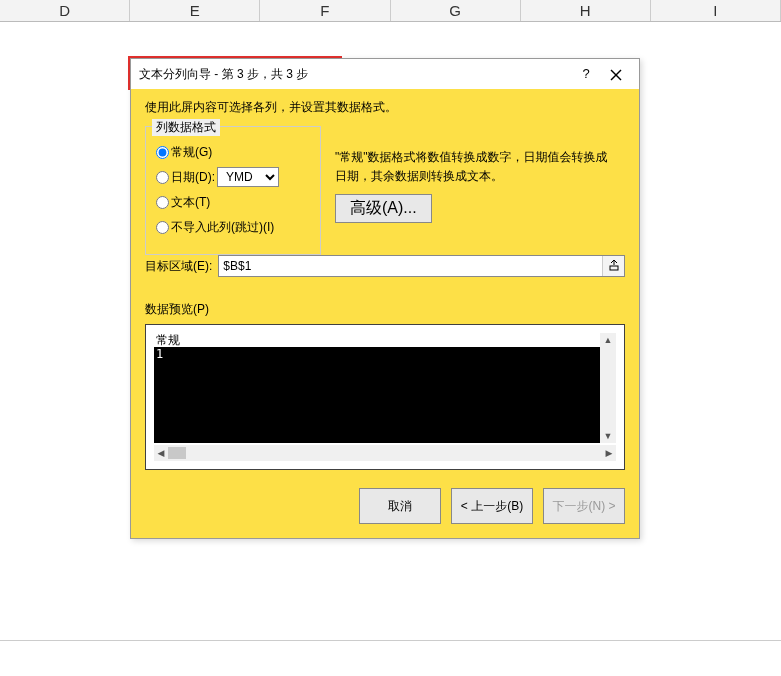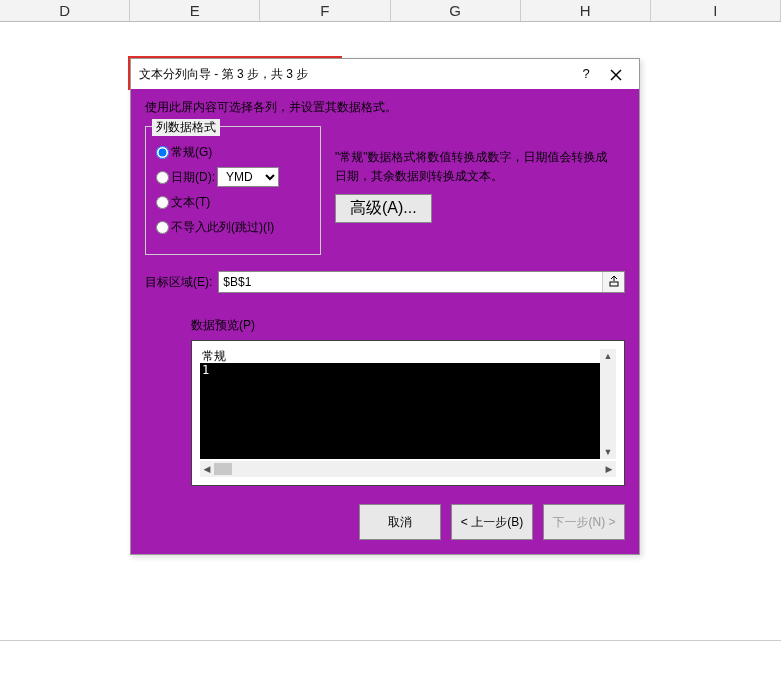--- a/index.html
+++ b/index.html
@@ -25,21 +25,21 @@
       font-size: 15px;
       color: #333;
       border-right: 1px solid #ccc;
       line-height: 22px;
     }
     .dialog {
       position: absolute;
       left: 130px;
       top: 58px;
       width: 510px;
-      background: #a21caf;
+      background: #fde047;
       border: 1px solid #999;
       box-shadow: 2px 2px 6px rgba(0,0,0,0.15);
     }
     .titlebar {
       display: flex;
       align-items: center;
       height: 30px;
       padding: 0 8px;
       background: #fff;
     }
@@ -108,21 +108,20 @@
       border: 1px solid #888;
       background: #e8e8e8;
       cursor: pointer;
       font-size: 16px;
     }
     .clear { clear: both; }
     .target-row {
       display: flex;
       align-items: center;
       gap: 6px;
-      margin-top: 16px;
     }
     .target-label { flex: 0 0 auto; }
     .target-input-wrap {
       flex: 1;
       display: flex;
       border: 1px solid #888;
       background: #fff;
       height: 22px;
     }
     .target-input {
@@ -134,21 +133,21 @@
     }
     .ref-btn {
       width: 22px;
       border-left: 1px solid #ccc;
       background: #f4f4f4;
       display: flex;
       align-items: center;
       justify-content: center;
       cursor: pointer;
     }
-    .preview-sec { margin-top: 24px; margin-left: 46px; }
+    .preview-sec { margin-top: 24px; }
     .preview-label { margin-bottom: 6px; }
     .preview-box {
       border: 1px solid #404040;
       background: #fff;
       padding: 8px;
     }
     .preview-inner { position: relative; }
     .preview-header {
       background: #fff;
       color: #000;

